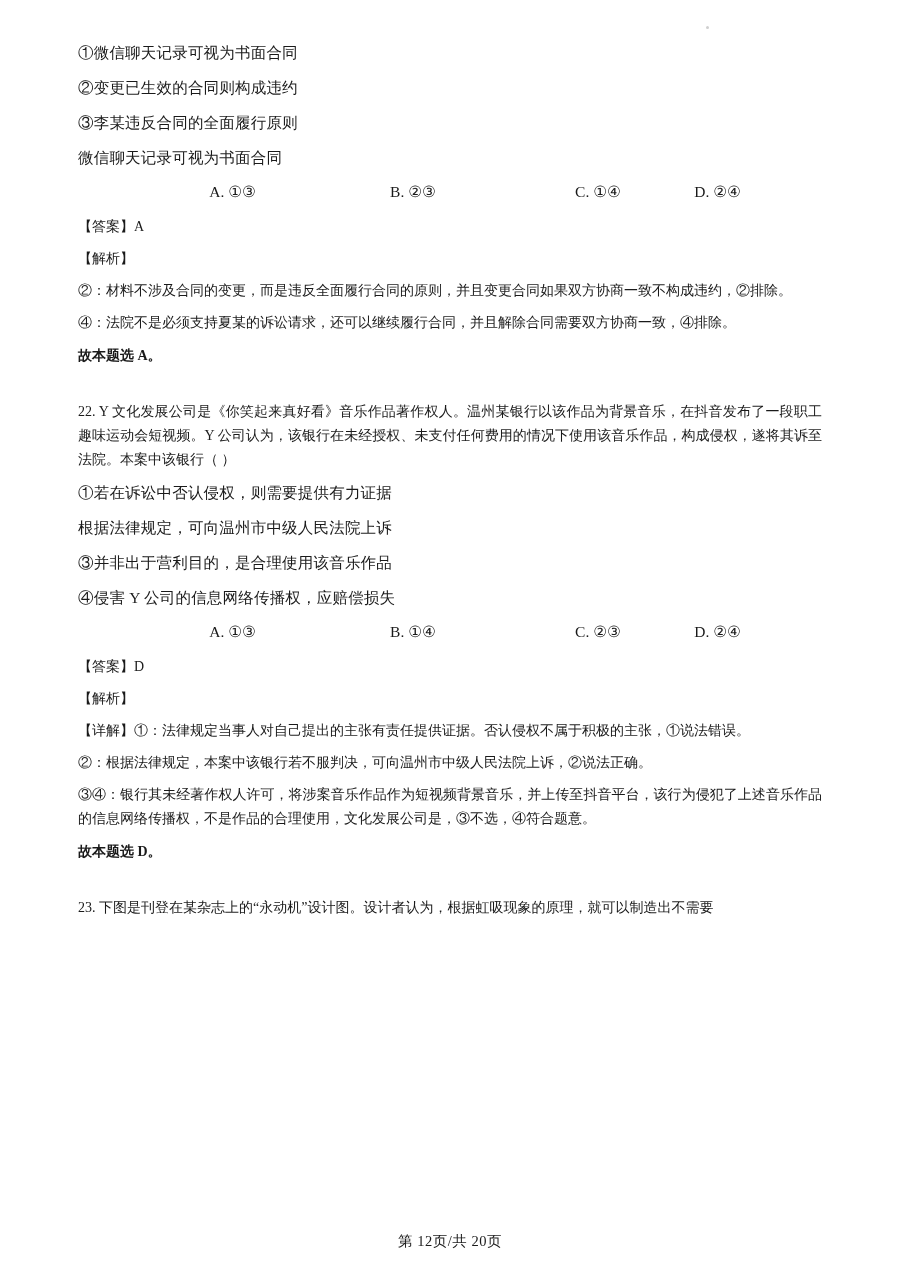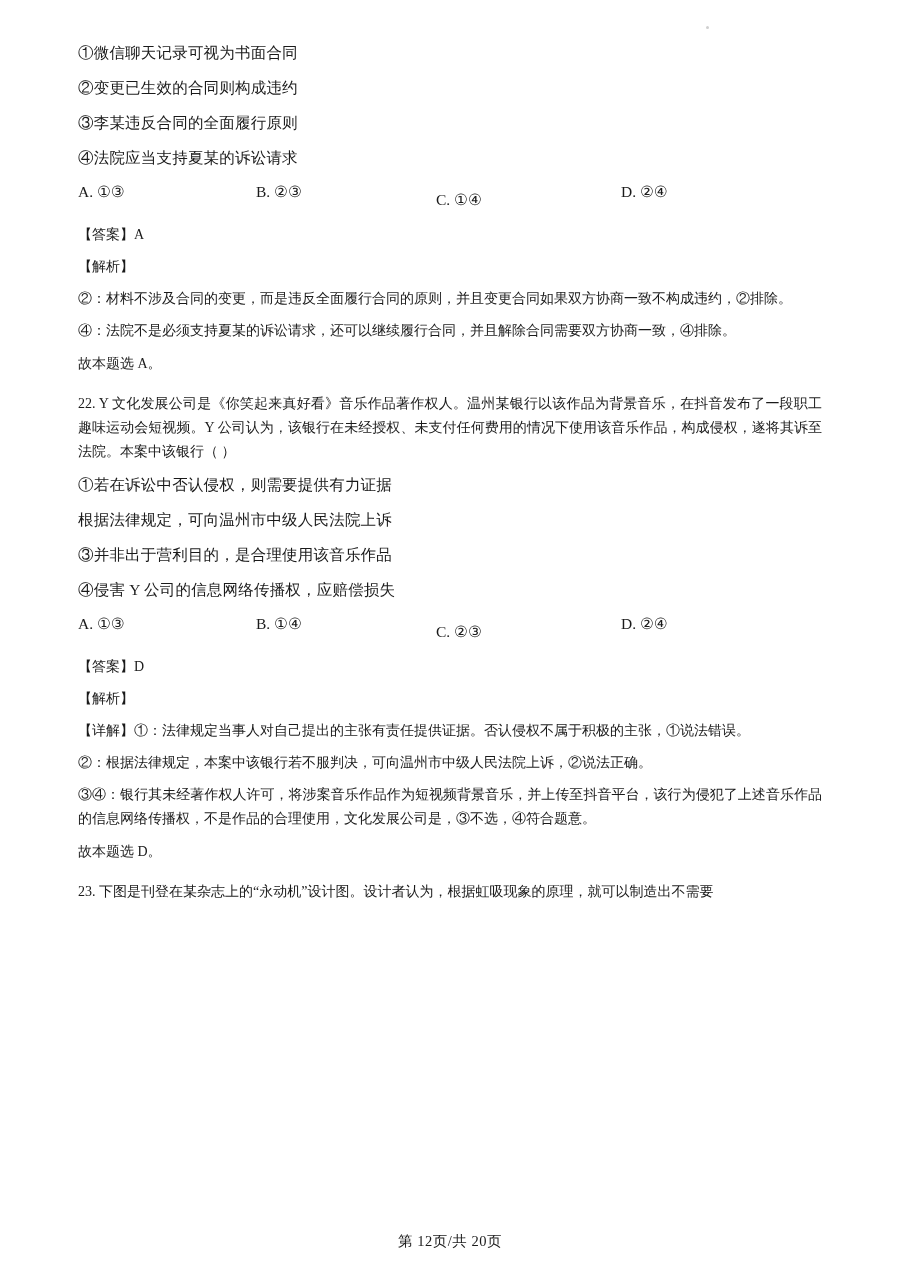--- a/index.html
+++ b/index.html
@@ -38,27 +38,28 @@
     text-justify: inter-ideograph;
   }
   .opt-row {
     display: flex;
     font-size: 15.5px;
     line-height: 1.6;
     margin: 6px 0 10px 0;
   }
   .opt-row > span {
     display: inline-block;
+    text-align: right;
   }
   .opt-a { width: 178px; }
   .opt-b { width: 180px; }
-  .opt-c { width: 185px; margin-top: 8px; }
+  .opt-c { width: 185px; }
   .opt-d { width: 120px; }
-  .tight { margin-bottom: 6px; }
-  .q-block { margin-top: 16px; }
+  .tight { margin-bottom: 6px; font-weight: bold; }
+  .q-block { margin-top: 32px; }
   .footer {
     position: absolute;
     left: 0;
     right: 0;
     bottom: 22px;
     text-align: center;
     font-size: 14.5px;
     color: #1a1a1a;
     letter-spacing: 0.5px;
   }
@@ -75,21 +76,21 @@
 </head>
 <body>
 
 <div class="page">
 
   <div class="dot-top"></div>
 
   <p class="line">①微信聊天记录可视为书面合同</p>
   <p class="line">②变更已生效的合同则构成违约</p>
   <p class="line">③李某违反合同的全面履行原则</p>
-  <p class="line">④法院应当支持夏某的诉讼请求</p>
+  <p class="line">微信聊天记录可视为书面合同</p>
 
   <div class="opt-row">
     <span class="opt-a">A. ①③</span>
     <span class="opt-b">B. ②③</span>
     <span class="opt-c">C. ①④</span>
     <span class="opt-d">D. ②④</span>
   </div>
 
   <p class="para">【答案】A</p>
   <p class="para">【解析】</p>

